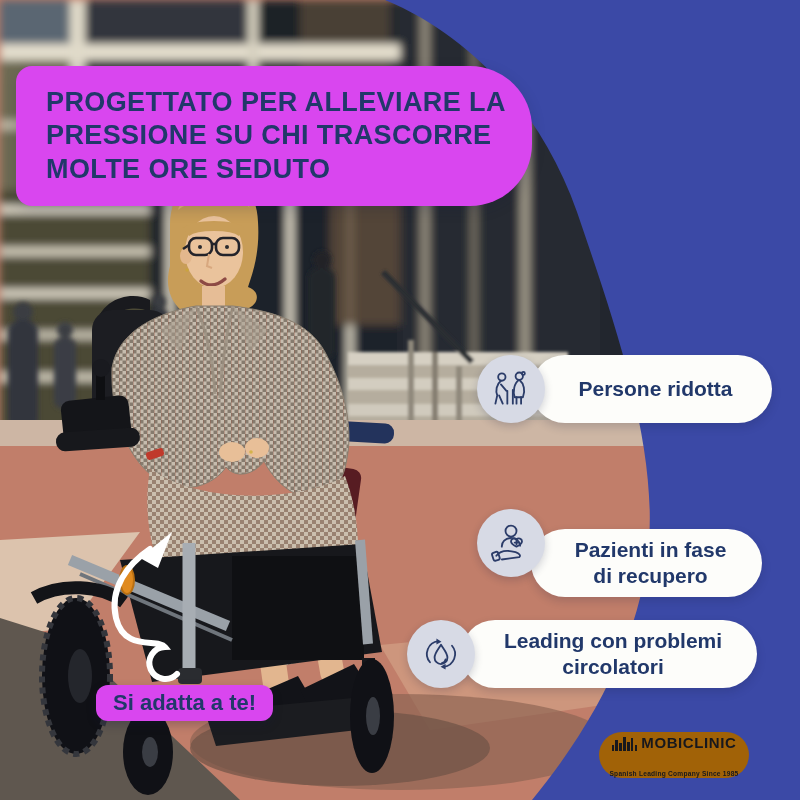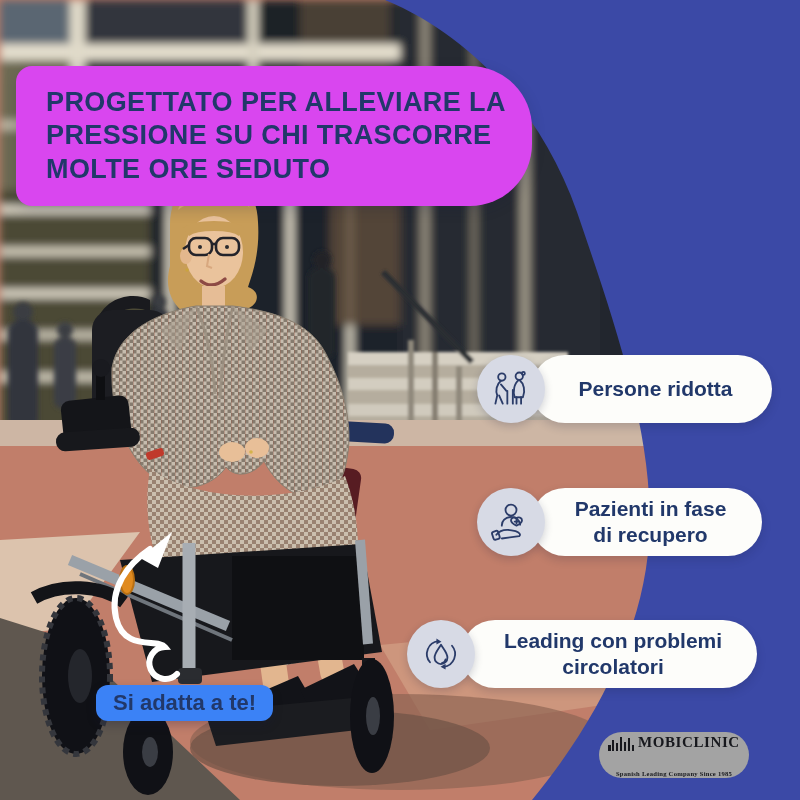--- a/index.html
+++ b/index.html
@@ -31,35 +31,35 @@
     margin-left:-14px;position:relative;z-index:1;box-sizing:border-box;
     background:#fdfdfa;border-radius:36px;min-height:68px;
     display:flex;align-items:center;justify-content:center;
     padding:8px 18px 8px 26px;
     color:#21386a;font-weight:bold;font-size:21px;line-height:1.22;
     text-align:center;white-space:pre-line;
     box-shadow:0 4px 10px rgba(20,25,60,.18);
   }
   #item1{left:421px;top:225px;} #item1 .pill{width:262px;}
   #item2{left:477px;top:355px;} #item2 .pill{width:241px;}
-  #item3{left:477px;top:488px;} #item3 .pill{width:231px;}
+  #item3{left:477px;top:488px;} #item3 .pill{width:231px;margin-top:41px;}
   #item4{left:407px;top:620px;} #item4 .pill{width:296px;}
 
   
   .callout{
-    position:absolute;left:96px;top:685px;background:#3b82f6;border-radius:12px;
+    position:absolute;left:96px;top:685px;background:#d946ef;border-radius:12px;
     padding:5px 17px;color:#21386a;font-weight:bold;font-size:22px;
     box-shadow:0 4px 10px rgba(20,25,60,.25);
   }
 
   
   .brand{
     position:absolute;left:599px;top:732px;width:150px;height:46px;box-sizing:border-box;
-    background:#a3a3a3;border-radius:23px;display:flex;flex-direction:column;
-    align-items:center;justify-content:center;gap:19px;font-family:Liberation Serif, serif;
+    background:#a16207;border-radius:23px;display:flex;flex-direction:column;
+    align-items:center;justify-content:center;gap:19px;
   }
   .brand-row{display:flex;align-items:flex-end;gap:4px;}
   .brand-name{color:#17181d;font-weight:bold;font-size:15px;letter-spacing:.6px;}
   .brand-tagline{color:#17181d;font-size:6.6px;font-weight:bold;letter-spacing:.25px;}
   .bars{display:flex;align-items:flex-end;gap:1.5px;height:14px;}
   .bars i{display:block;width:2.4px;background:#17181d;}
 </style>
 </head>
 <body>
 

